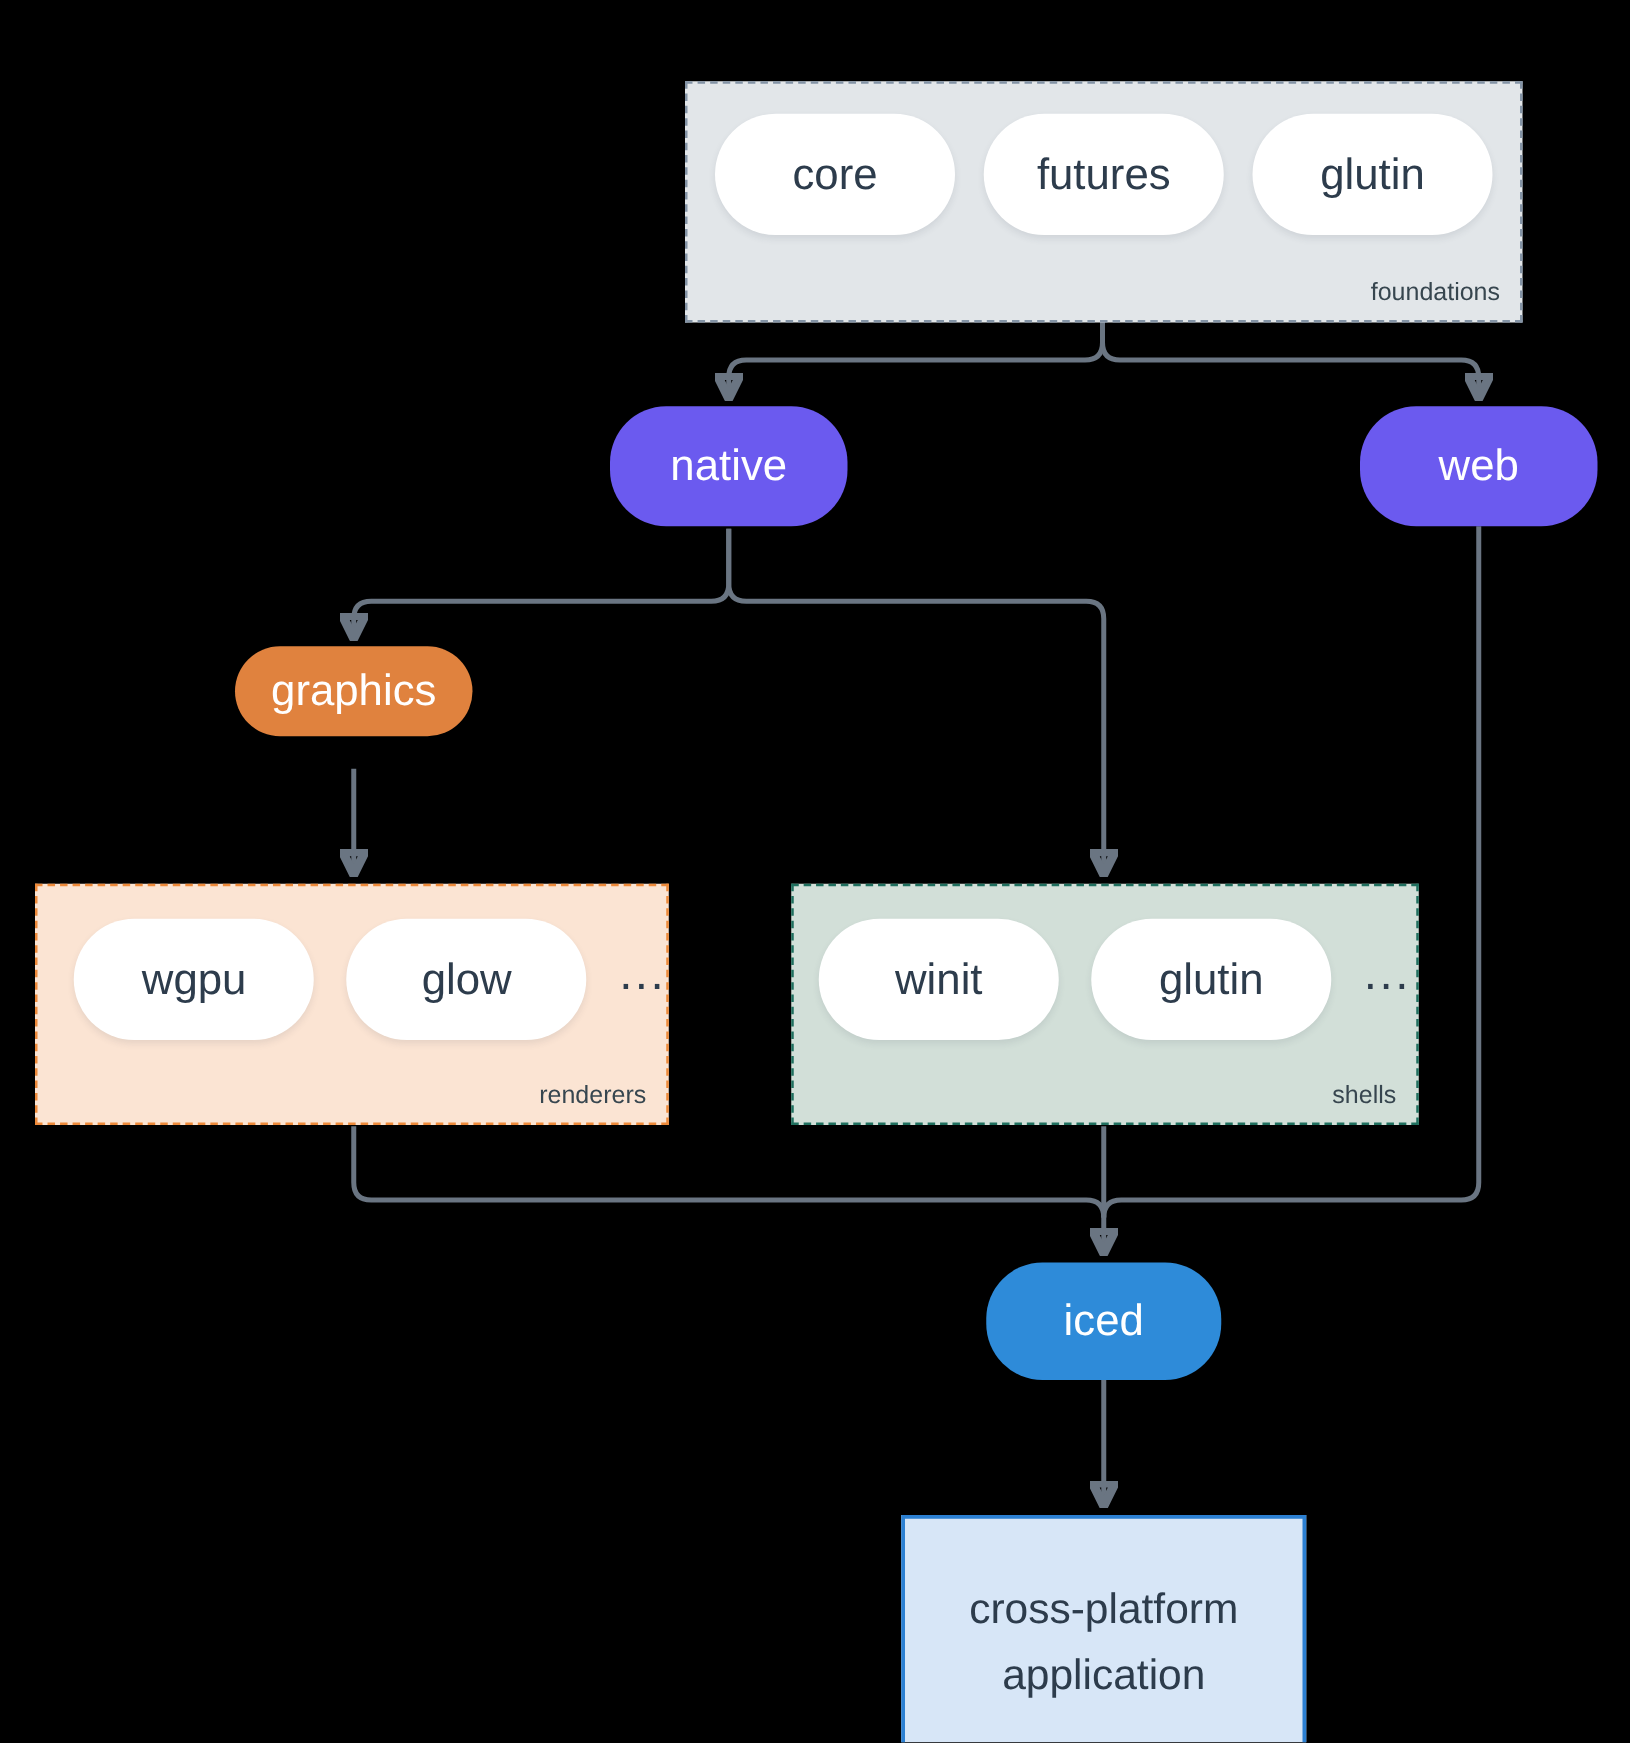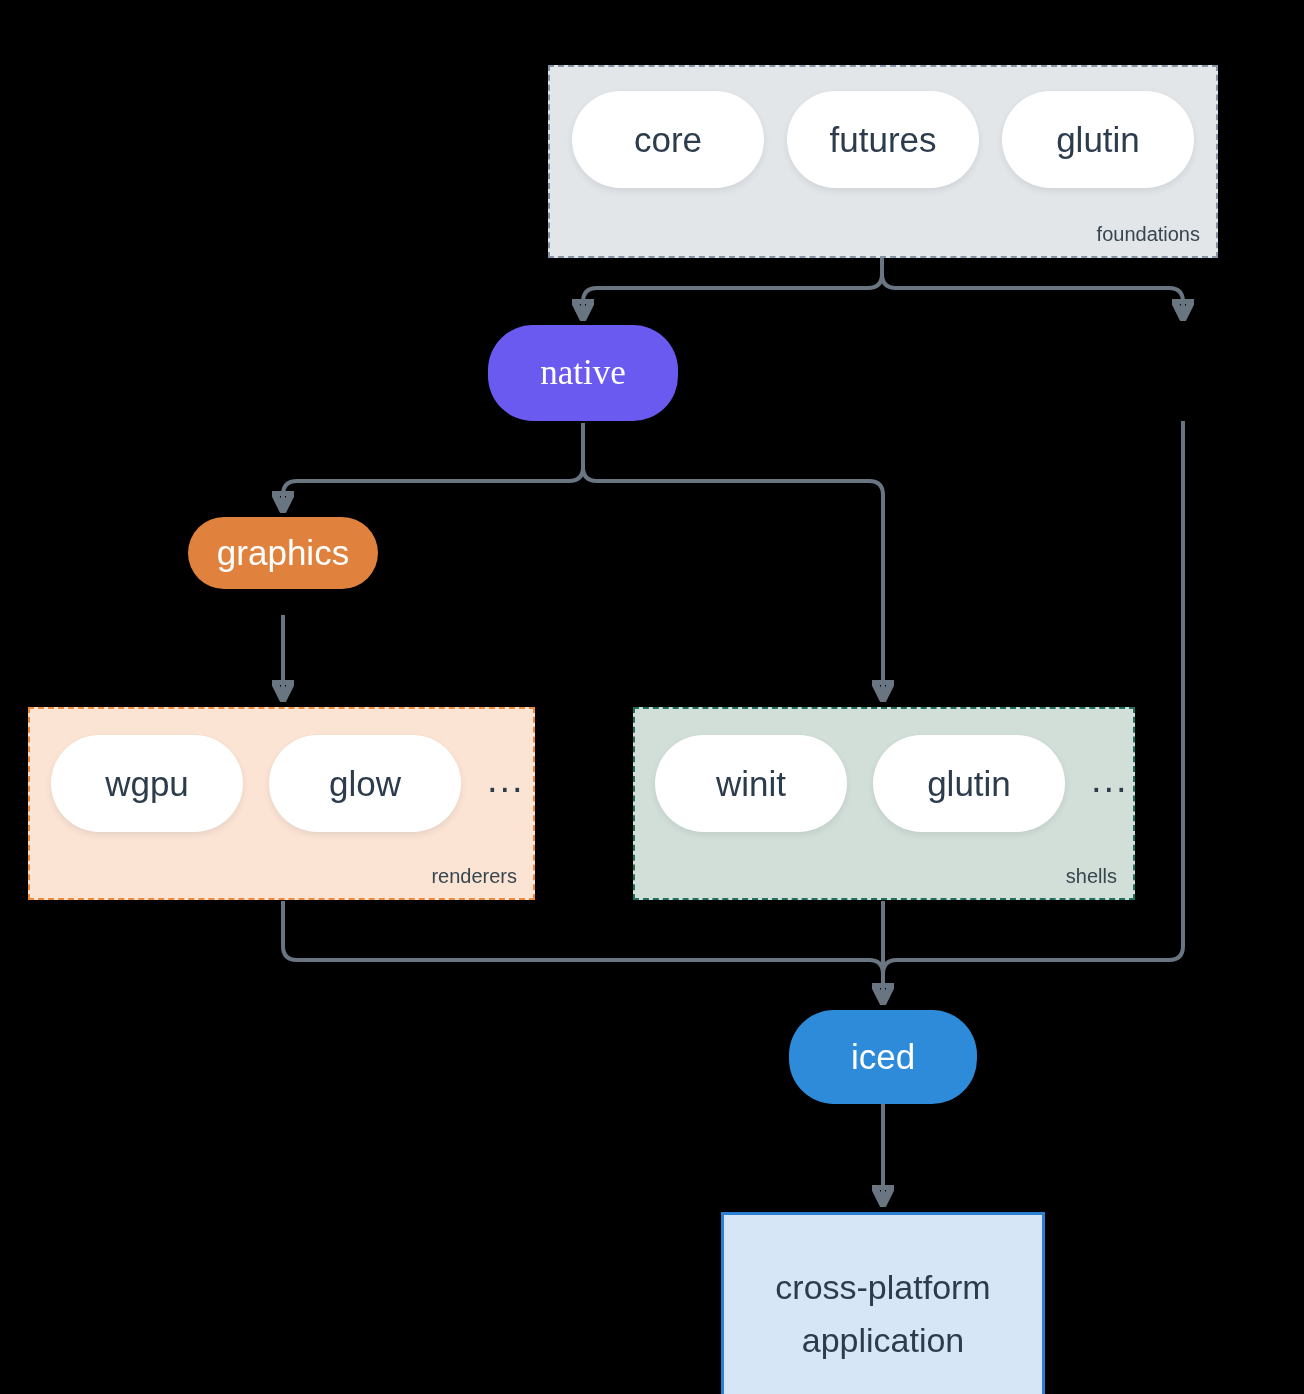--- a/index.html
+++ b/index.html
@@ -53,21 +53,21 @@
     background: #D2DFD8;
     border-color: #20705F;
   }
   .pill-row {
     position: absolute;
     left: 0; top: 0; right: 0;
     display: flex;
     align-items: flex-start;
   }
   .group-foundations .pill-row { padding: 24px 0 0 22px; gap: 23px; }
-  .group-renderers  .pill-row { padding: 26px 0 0 21px; gap: 26px; }
+  .group-renderers  .pill-row { padding: 26px 0 0 21px; gap: 26px; justify-content: flex-end; }
   .group-shells     .pill-row { padding: 26px 0 0 20px; gap: 26px; }
   .pill-white {
     width: 192px;
     height: 97px;
     background: #FFFFFF;
     border-radius: 49px;
     display: flex;
     align-items: center;
     justify-content: center;
     font-size: 35px;
@@ -92,21 +92,21 @@
     color: #37464F;
   }
   .pill-color {
     display: flex;
     align-items: center;
     justify-content: center;
     color: #FFFFFF;
     font-size: 35px;
     border-radius: 45px;
   }
-  .node-native   { left: 488px;  top: 325px;  width: 190px; height: 96px; background: #6B5AEF; font-family: Liberation Serif, serif; }
+  .node-native   { left: 488px;  top: 325px;  width: 190px; height: 96px; background: #6B5AEF; }
   .node-web      { left: 1088px; top: 325px;  width: 190px; height: 96px; background: #6B5AEF; }
   .node-graphics { left: 188px;  top: 517px;  width: 190px; height: 72px; background: #E0823E; }
   .node-iced     { left: 789px;  top: 1010px; width: 188px; height: 94px; background: #2E8BD9; }
   .node-application {
     left: 721px; top: 1212px; width: 324px; height: 203px;
     background: #D7E6F7;
     border: 3px solid #2C80D2;
     color: #2D3C4C;
     font-size: 34px;
     line-height: 1.55;
@@ -142,20 +142,21 @@
   <div class="group group-foundations">
     <div class="pill-row">
       <div class="pill-white">core</div>
       <div class="pill-white">futures</div>
       <div class="pill-white">glutin</div>
     </div>
     <div class="group-label">foundations</div>
   </div>
 
   <div class="node pill-color node-native">native</div>
+  <div class="node pill-color node-web">web</div>
 
   <div class="node pill-color node-graphics">graphics</div>
 
   <div class="group group-renderers">
     <div class="pill-row">
       <div class="pill-white">wgpu</div>
       <div class="pill-white">glow</div>
       <div class="ellipsis">...</div>
     </div>
     <div class="group-label">renderers</div>

